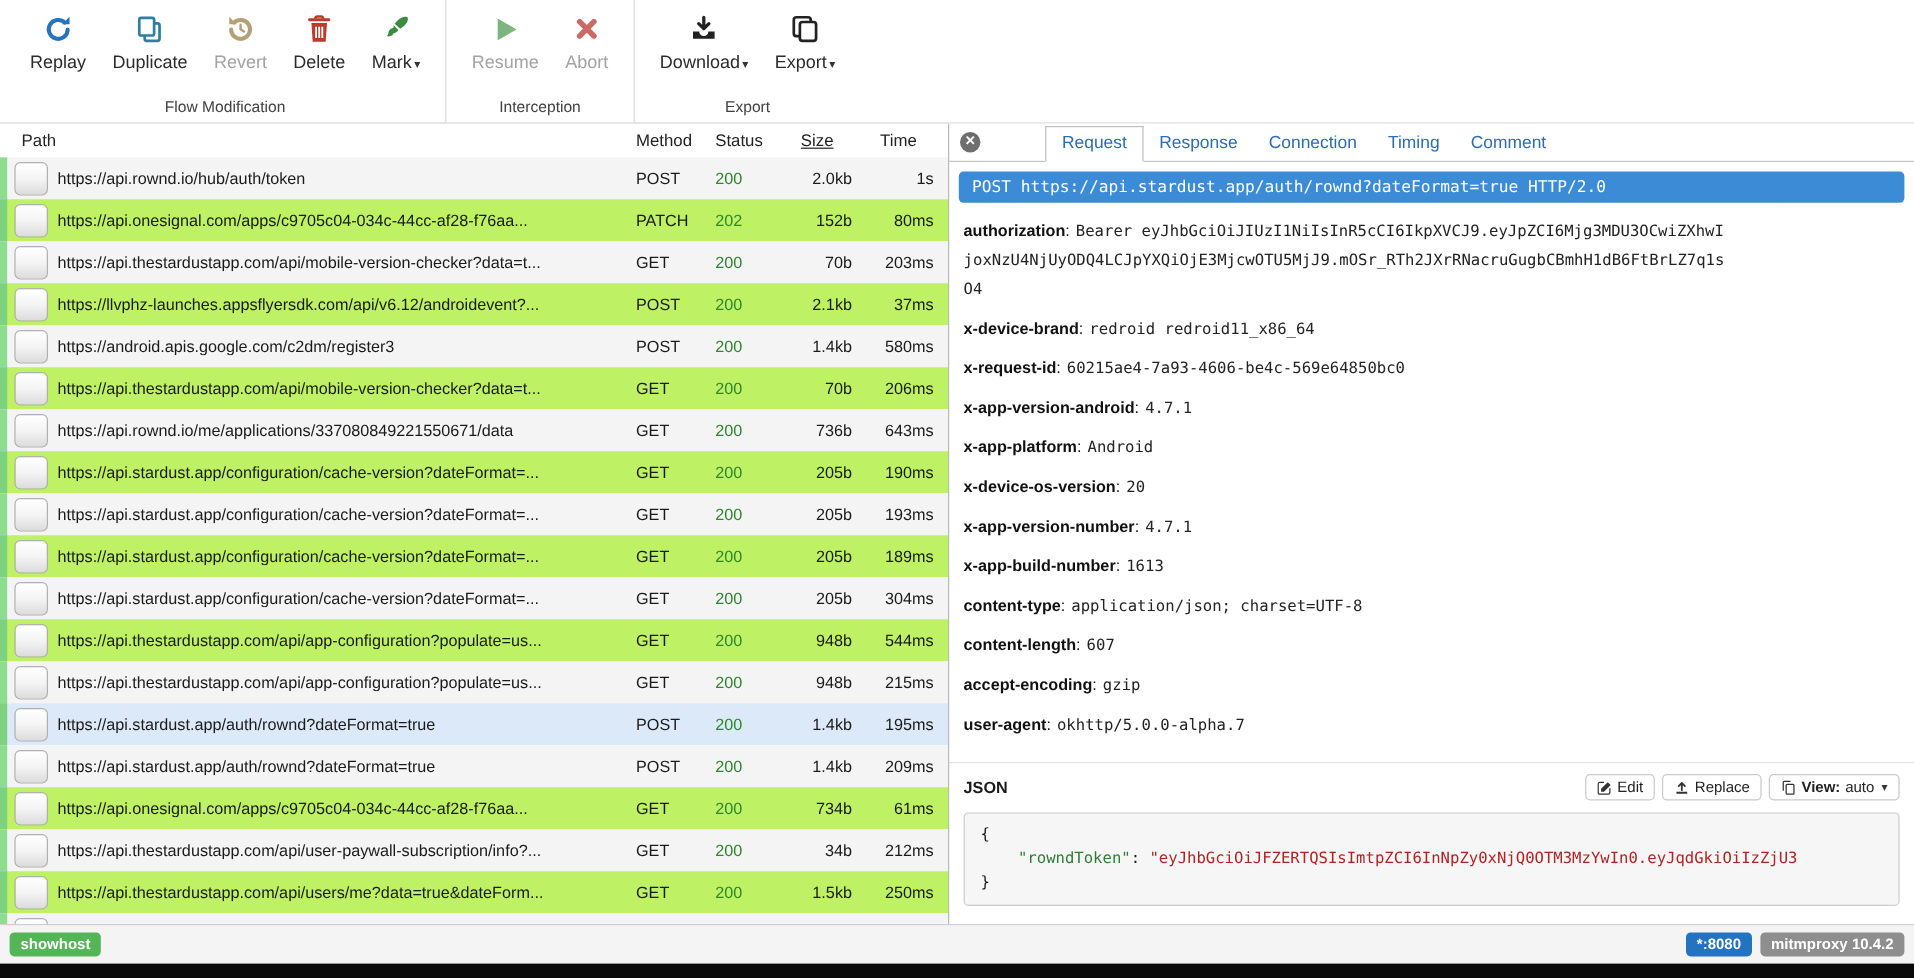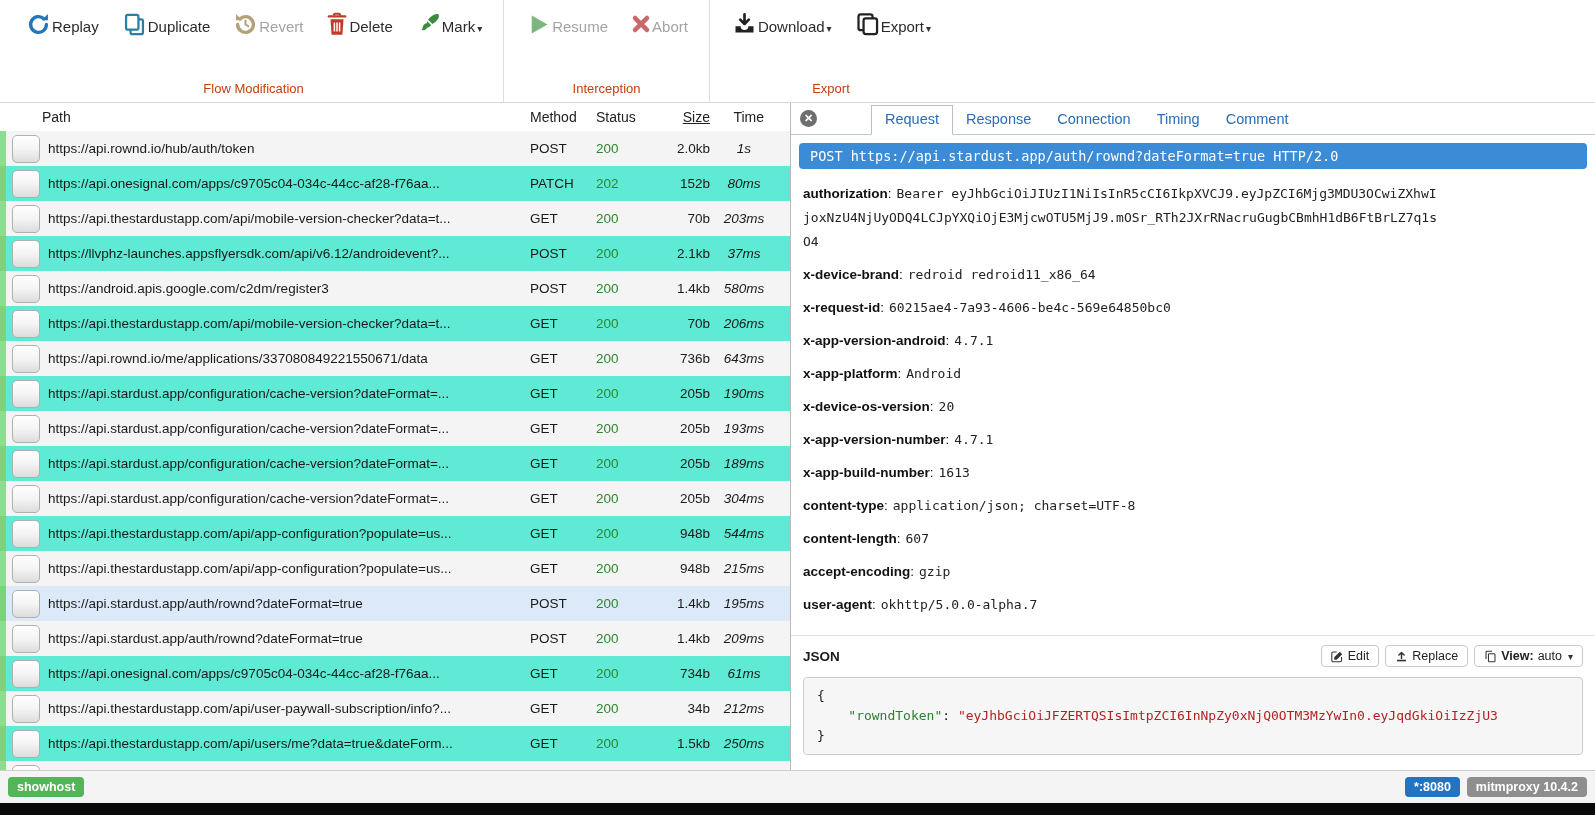--- a/index.html
+++ b/index.html
@@ -7,44 +7,44 @@
     font-family:"Liberation Sans", sans-serif; color:#1a1a1a; }
   .app { width:1595px; height:815px; display:flex; flex-direction:column; }
 
   
   .toolbar { height:103px; background:#fff; border-bottom:1px solid #d8d8d8;
     display:flex; align-items:stretch; padding-left:4px; }
   .tb-group { display:flex; flex-direction:column; justify-content:space-between;
     padding:8px 10px 4px 10px; }
   .tb-group + .tb-group { border-left:1px solid #ddd; }
   .tb-buttons { display:flex; align-items:flex-end; }
-  .tb-btn { display:flex; align-items:center; padding:0 11px; cursor:pointer; }
+  .tb-btn { display:flex; flex-direction:column; align-items:center; padding:0 11px; cursor:pointer; }
   .tb-icon { height:32px; display:flex; align-items:center; justify-content:center; }
   .tb-label { font-size:15px; color:#2b2b2b; margin-top:4px; white-space:nowrap; }
   .tb-btn.disabled .tb-label { color:#a3a3a3; }
   .caret { font-size:10px; color:#333; margin-left:2px; }
-  .tb-caption { text-align:center; font-size:13px; color:#c2410c; padding-bottom:2px; }
+  .tb-caption { text-align:center; font-size:13px; color:#404040; padding-bottom:2px; }
 
   
   .main { flex:1; display:flex; min-height:0; }
 
   
   .flowlist { width:790px; display:flex; flex-direction:column; min-height:0; }
   .table-header { height:28px; display:flex; align-items:center; font-size:14px;
     color:#222; flex:none; }
-  .h-path { flex:1; padding-left:42px; }
+  .h-path { flex:1; padding-left:18px; }
   .c-method,.h-method { width:66px; flex:none; }
   .c-status,.h-status { width:54px; flex:none; }
   .c-size,.h-size { width:60px; flex:none; text-align:right; }
-  .h-size { text-align:right; padding-left:2px;text-decoration:underline; }
-  .c-time { width:80px; flex:none; text-align:center; padding-right:12px;font-style:italic; }
+  .h-size { text-align:center; padding-left:2px;text-decoration:underline; }
+  .c-time { width:80px; flex:none; text-align:right; padding-right:12px; }
   .h-time { width:80px; flex:none; text-align:right; padding-right:26px; }
   .rows { flex:1; overflow:hidden; }
   .row { display:flex; align-items:center; height:35px; position:relative;
-    padding-left:6px; font-size:13.5px; background:#5eead4; }
+    padding-left:6px; font-size:13.5px; background:#bef264; }
   .rows > div:nth-of-type(odd) { background:#f4f4f4; }
   .rows > div:nth-of-type(odd) .marker { background:#8edc90; }
   .rows > div:nth-of-type(even) .marker { background:#7cd27f; }
   .rows > div.selected { background:#dbe9f8; }
   .marker { position:absolute; left:0; top:0; bottom:0; width:6px; }
   .flow-check { width:28px; height:28px; margin:0 8px 0 6px; flex:none;
     border:1px solid #b0b0b0; border-radius:5px;
     background:linear-gradient(180deg,#ffffff 0%,#f4f4f4 50%,#dcdcdc 100%);
     box-shadow:inset 0 1px 0 #fff; }
   .c-path { flex:1; white-space:nowrap; overflow:hidden; }

